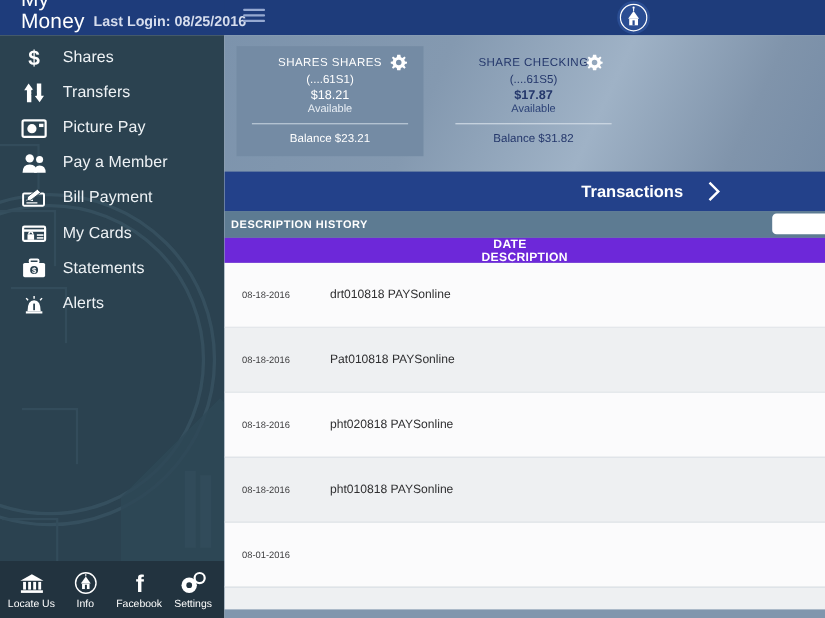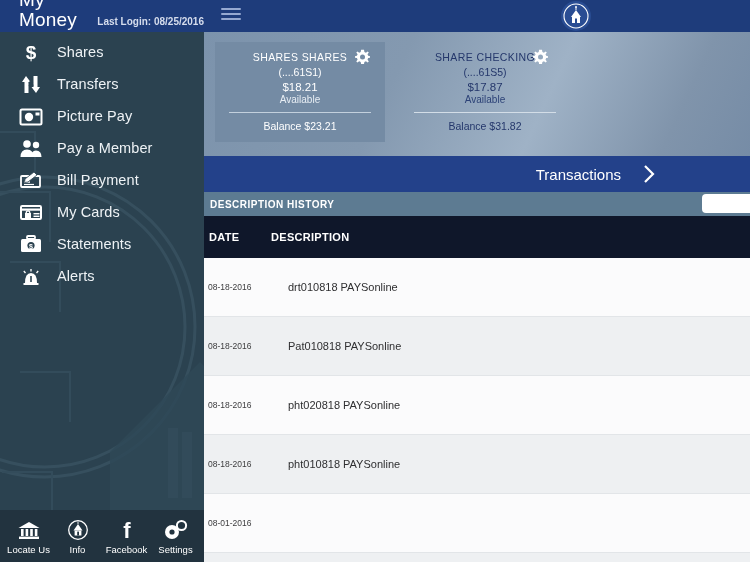--- a/index.html
+++ b/index.html
@@ -19,21 +19,21 @@
   }
   .topbar-left {
     width: 204px; height: 32px; position: relative;
     background: #1e3c7b;
     display: flex; align-items: flex-end; padding-left: 19px; padding-bottom: 2px;
   }
   .app-title {
     color: #ffffff; font-size: 19px; letter-spacing: .2px; line-height: 20px;
   }
   .last-login {
-    color: #d6dded; font-size: 10px; font-weight: bold;
+    color: #d6dded; font-size: 13px; font-weight: bold;
     margin-left: 8px; margin-bottom: 3px; white-space: nowrap;
   }
   .hamburger {
     position: absolute; left: 221px; top: 6px;
     width: 20px; height: 16px;
     display: flex; flex-direction: column; justify-content: space-between;
     padding: 2px 0;
   }
   .hamburger i { display: block; height: 2px; background: #96a9d1; border-radius: 1px; }
   .logo-circle {
@@ -101,21 +101,21 @@
   .acct-name {
     font-size: 10.5px; letter-spacing: .4px; font-weight: normal;
   }
   .acct-card.selected .acct-name { color: #ffffff; }
   .acct-card.plain .acct-name { color: #24376b; }
   .acct-num { font-size: 10.5px; margin-top: 3px; }
   .acct-card.selected .acct-num { color: #ffffff; }
   .acct-card.plain .acct-num { color: #24376b; }
   .acct-amount { font-size: 11.5px; margin-top: 3px; }
   .acct-card.selected .acct-amount { color: #ffffff; }
-  .acct-card.plain .acct-amount { color: #24376b; }
+  .acct-card.plain .acct-amount { color: #24376b; font-weight: bold; }
   .acct-avail { font-size: 10px; margin-top: 1px; }
   .acct-card.selected .acct-avail { color: #e8eef4; }
   .acct-card.plain .acct-avail { color: #2c4277; }
   .acct-rule {
     height: 1px; margin: 7px 14px 0 14px;
   }
   .acct-card.selected .acct-rule { background: #c3d0dd; }
   .acct-card.plain .acct-rule { background: #d3dde7; }
   .acct-balance { font-size: 10.5px; margin-top: 7px; }
   .acct-card.selected .acct-balance { color: #ffffff; }
@@ -125,55 +125,55 @@
   }
   .acct-card.selected .gear-btn { right: 15px; }
   .acct-card.plain .gear-btn { right: 22px; }
 
   .transactions-bar {
     position: relative; width: 546px; height: 36px;
     background: #23418a;
     display: flex; align-items: center; justify-content: flex-end;
     padding-right: 94px;
   }
-  .transactions-label { color: #ffffff; font-size: 15px; }
+  .transactions-label { color: #ffffff; font-size: 15px; font-weight: bold; }
   .chev { margin-left: 22px; display: flex; align-items: center; }
 
   .history-bar {
     position: relative; width: 546px; height: 24px;
     background: #5d7b92;
     display: flex; align-items: center;
   }
   .history-label {
     color: #ffffff; font-size: 10px; font-weight: bold;
     letter-spacing: .5px; margin-left: 6px;
   }
   .search-box {
     position: absolute; right: -16px; top: 2px;
     width: 64px; height: 19px; background: #ffffff; border-radius: 4px;
     display: flex; align-items: center; justify-content: flex-end; padding-right: 6px;
   }
 
   .table-head {
-    width: 546px; height: 42px; background: #0f172a;
-    display: flex; align-items: center;
+    width: 546px; height: 23px; background: #6d28d9;
+    display: flex; align-items: center; flex-direction: column;
   }
   .th { color: #ffffff; font-size: 11px; font-weight: bold; letter-spacing: .3px; }
   .th-date { margin-left: 5px; width: 62px; }
   .th-desc { margin-left: 0; }
 
   .rows { width: 546px; }
   .trow {
     width: 546px; height: 59px; display: flex; align-items: center;
     border-bottom: 1px solid #e2e5e8;
   }
   .trow.odd { background: #fbfbfc; }
   .trow.even { background: #eef0f2; }
   .td-date {
-    width: 80px; margin-left: 4px; color: #3c3c3e; font-size: 8.5px;
+    width: 80px; margin-left: 16px; color: #3c3c3e; font-size: 8.5px;
   }
   .td-desc { color: #2f2f31; font-size: 11px; }
   .rows-filler { width: 546px; height: 20px; background: #eef0f2; }
 </style>
 </head>
 <body>
 
 <div id="app">
 
   <div class="topbar">

